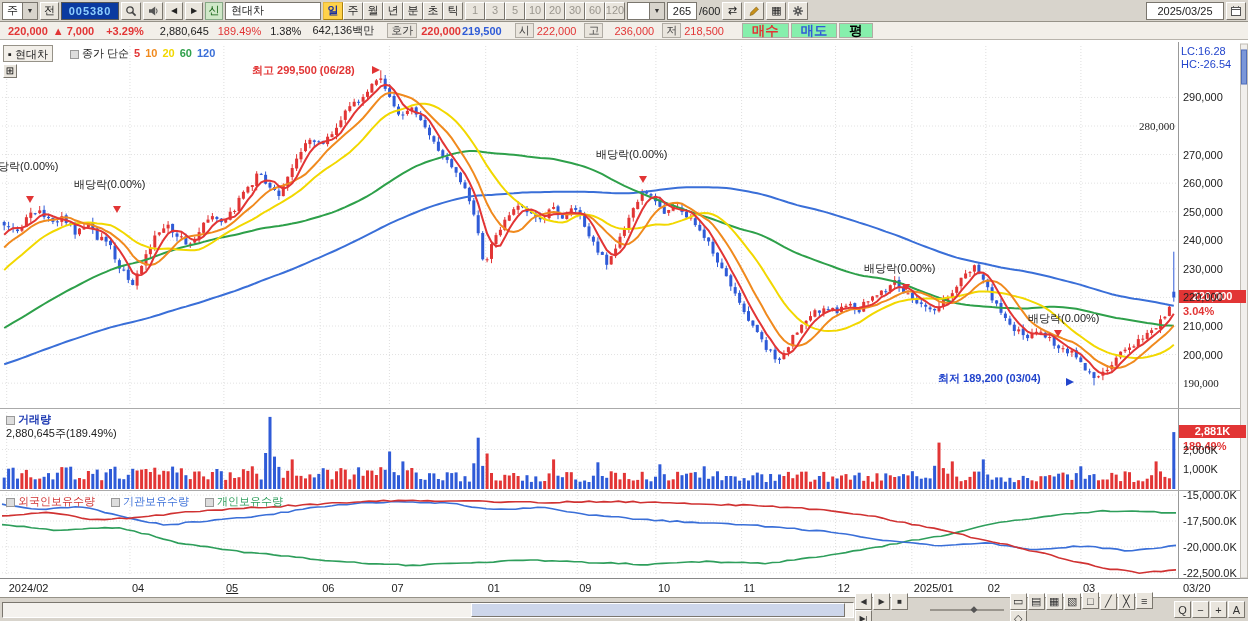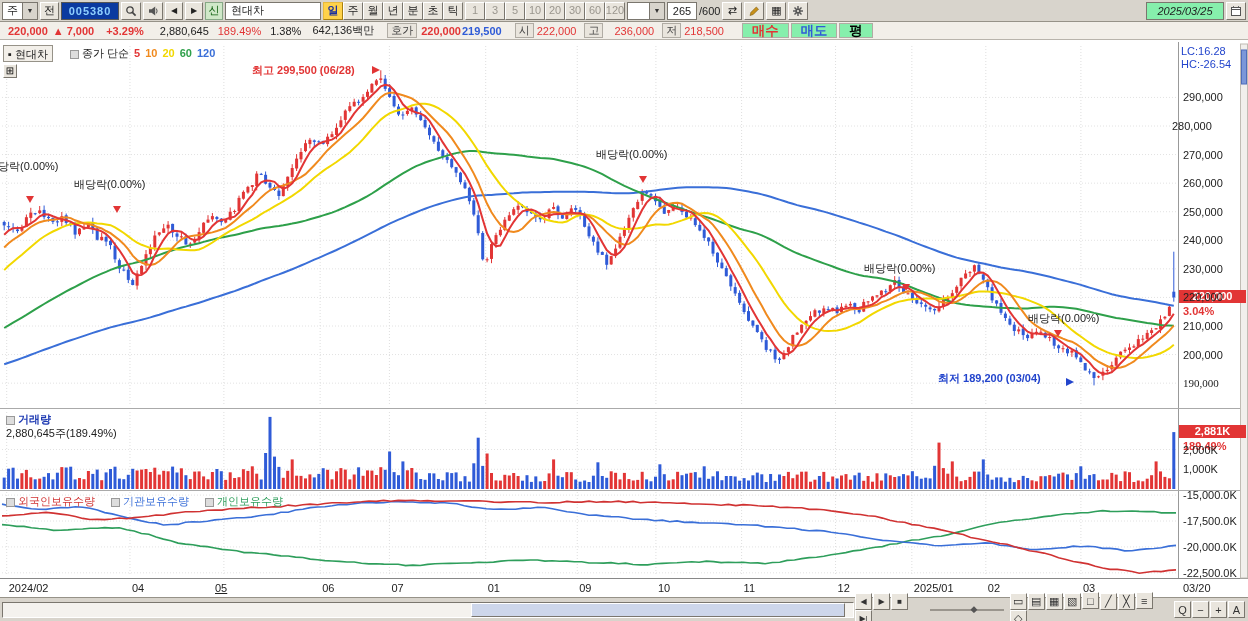--- a/index.html
+++ b/index.html
@@ -16,21 +16,21 @@
   .dda{width:14px;height:16px;background:#d8d4cc;border-left:1px solid #7a766e;font-size:7px;display:inline-flex;align-items:center;justify-content:center;margin-left:4px;color:#333;}
   .codebox{width:58px;height:18px;background:#0b3aa0;color:#8fd0ff;font-weight:bold;letter-spacing:1px;
            border:1px solid #555;display:inline-flex;align-items:center;justify-content:center;box-sizing:border-box;}
   .badge{width:16px;height:16px;background:#cfe8c8;border:1px solid #86a886;color:#0a5c0a;
          display:inline-flex;align-items:center;justify-content:center;}
   .namebox{width:96px;height:18px;background:#fff;border:1px solid #7a766e;display:inline-flex;align-items:center;padding-left:5px;box-sizing:border-box;}
   .ptab{width:20px;}
   .ptab.active{background:#ffd24a;border-color:#e8b93c #a77f10 #a77f10 #e8b93c;color:#1b2f9e;font-weight:bold;}
   .numbtn{width:20px;color:#9a968e;}
   .countbox{width:30px;height:18px;background:#fff;border:1px solid #7a766e;display:inline-flex;align-items:center;justify-content:center;box-sizing:border-box;}
-  .datebox{width:78px;height:18px;background:#86efac;border:1px solid #7a766e;display:inline-flex;align-items:center;justify-content:center;box-sizing:border-box;font-style:italic;}
+  .datebox{width:78px;height:18px;background:#ffffff;border:1px solid #7a766e;display:inline-flex;align-items:center;justify-content:center;box-sizing:border-box;}
   .spacer{flex:1;}
   
   #quotebar{position:absolute;left:0;top:22px;width:1248px;height:18px;background:#f2efe9;
             border-bottom:1px solid #b8b4ac;display:flex;align-items:center;box-sizing:border-box;}
   .red{color:#e23535;}
   .blue{color:#2f5bd7;}
   .qb{font-weight:bold;}
   .qlabel{background:#e9e5dd;border:1px solid #b0aca4;height:13px;line-height:13px;padding:0 3px;color:#444;}
   .trade{height:15px;line-height:13px;padding:0 9px;background:#86efac;border:1px solid #b0aca4;font-weight:bold;}
   
@@ -1041,39 +1041,39 @@
     <div class="pricebox" id="cur-price-box" style="top: 290.429px;">220,000</div>
     <div class="pctlab" id="cur-price-pct" style="top: 305.429px;">3.04%</div>
     <div class="lab" style="left:6px;top:413px">
       <span class="sq"></span><span style="color:#1f3bb3;font-weight:bold">거래량</span>
     </div>
     <div class="lab" style="left:6px;top:427px">2,880,645주(189.49%)</div>
     <div class="pricebox" id="cur-vol-box" style="top: 425.119px;">2,881K</div>
     <div class="pctlab" id="cur-vol-pct" style="top: 440.119px;">189.49%</div>
     <div class="lab" style="left:6px;top:495px" id="own-legend"><span style="margin-right: 16px;"><span class="sq"></span><span style="color: rgb(208, 50, 50);">외국인보유수량</span></span><span style="margin-right: 16px;"><span class="sq"></span><span style="color: rgb(58, 111, 216);">기관보유수량</span></span><span style="margin-right: 16px;"><span class="sq"></span><span style="color: rgb(46, 158, 91);">개인보유수량</span></span></div>
   <div class="lab" style="left: 1183px; top: 91.4286px; color: rgb(34, 34, 34);">290,000</div>
-      <div class="lab" style="left: 1172px; top: 120px; color: rgb(34, 34, 34);">280,000</div>
+      <div class="lab" style="left: 1139px; top: 120px; color: rgb(34, 34, 34); font-family: Liberation Serif, serif;">280,000</div>
       <div class="lab" style="left: 1183px; top: 148.571px; color: rgb(34, 34, 34);">270,000</div>
       <div class="lab" style="left: 1183px; top: 177.143px; color: rgb(34, 34, 34);">260,000</div>
       <div class="lab" style="left: 1183px; top: 205.714px; color: rgb(34, 34, 34);">250,000</div>
       <div class="lab" style="left: 1183px; top: 234.286px; color: rgb(34, 34, 34);">240,000</div>
       <div class="lab" style="left: 1183px; top: 262.857px; color: rgb(34, 34, 34);">230,000</div>
       <div class="lab" style="left: 1183px; top: 291.429px; color: rgb(34, 34, 34);">220,000</div>
       <div class="lab" style="left: 1183px; top: 320px; color: rgb(34, 34, 34);">210,000</div>
       <div class="lab" style="left: 1183px; top: 348.571px; color: rgb(34, 34, 34);">200,000</div>
       <div class="lab" style="left: 1183px; top: 377.143px; color: rgb(34, 34, 34); font-family: Liberation Serif, serif;">190,000</div>
       <div class="lab" style="left: 1183px; top: 443.513px; color: rgb(34, 34, 34);">2,000K</div>
       <div class="lab" style="left: 1183px; top: 463.256px; color: rgb(34, 34, 34);">1,000K</div>
       <div class="lab" style="left: 1183px; top: 489.108px; color: rgb(34, 34, 34);">-15,000.0K</div>
       <div class="lab" style="left: 1183px; top: 515.012px; color: rgb(34, 34, 34);">-17,500.0K</div>
       <div class="lab" style="left: 1183px; top: 540.916px; color: rgb(34, 34, 34);">-20,000.0K</div>
       <div class="lab" style="left: 1183px; top: 566.819px; color: rgb(34, 34, 34);">-22,500.0K</div>
       <div class="lab" style="left: 8.696px; top: 582px; color: rgb(34, 34, 34);">2024/02</div>
       <div class="lab" style="left: 131.966px; top: 582px; color: rgb(34, 34, 34);">04</div>
-      <div class="lab" style="left: 215px; top: 582px; color: rgb(34, 34, 34); text-decoration: underline;">05</div>
+      <div class="lab" style="left: 226px; top: 582px; color: rgb(34, 34, 34); text-decoration: underline;">05</div>
       <div class="lab" style="left: 322.154px; top: 582px; color: rgb(34, 34, 34);">06</div>
       <div class="lab" style="left: 391.42px; top: 582px; color: rgb(34, 34, 34);">07</div>
       <div class="lab" style="left: 487.688px; top: 582px; color: rgb(34, 34, 34);">01</div>
       <div class="lab" style="left: 579.26px; top: 582px; color: rgb(34, 34, 34);">09</div>
       <div class="lab" style="left: 657.918px; top: 582px; color: rgb(34, 34, 34);">10</div>
       <div class="lab" style="left: 743.62px; top: 582px; color: rgb(34, 34, 34);">11</div>
       <div class="lab" style="left: 837.54px; top: 582px; color: rgb(34, 34, 34);">12</div>
       <div class="lab" style="left: 913.85px; top: 582px; color: rgb(34, 34, 34);">2025/01</div>
       <div class="lab" style="left: 987.812px; top: 582px; color: rgb(34, 34, 34);">02</div>
       <div class="lab" style="left: 1082.91px; top: 582px; color: rgb(34, 34, 34);">03</div>

